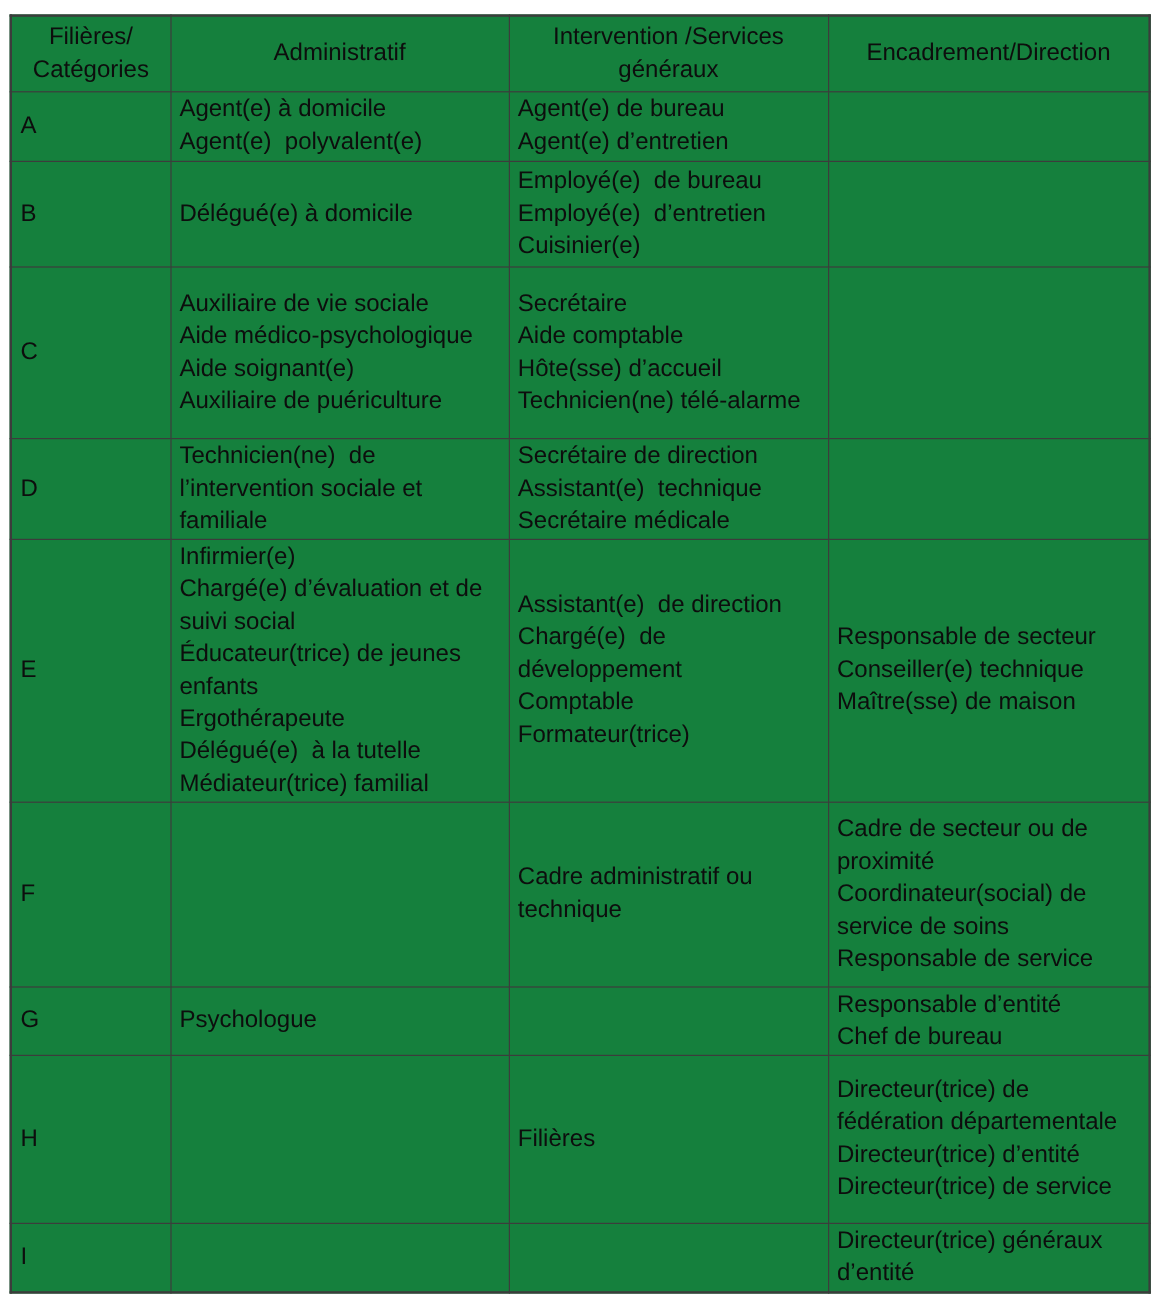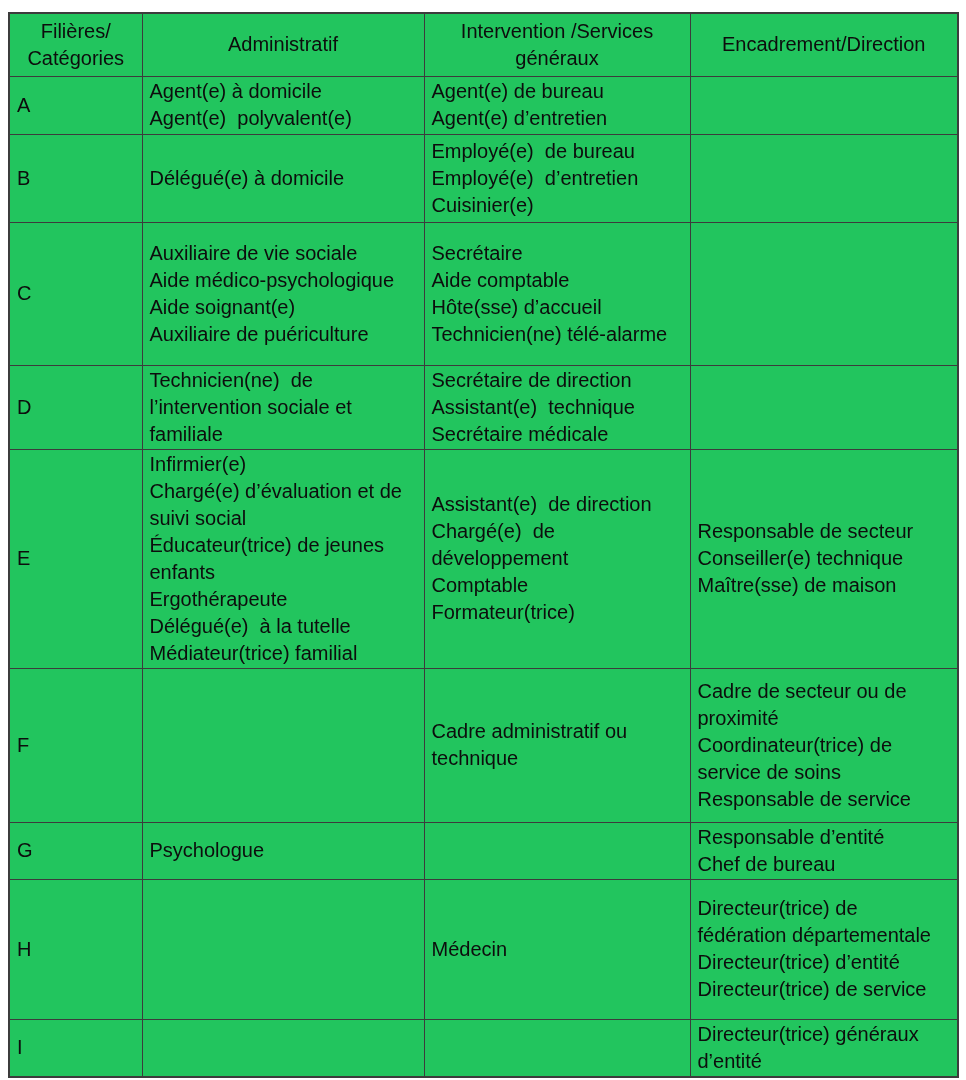--- a/index.html
+++ b/index.html
@@ -14,21 +14,21 @@
     background: #ffffff;
     overflow: hidden;
     font-family: "Liberation Sans", "DejaVu Sans", sans-serif;
     color: #0d0d0d;
   }
   table.class-table {
     border-collapse: collapse;
     table-layout: fixed;
     width: 949px;
     margin: 12px 0 0 8px;
-    background: #22c55e;
+    background: #15803d;
   }
   table.class-table, table.class-table th, table.class-table td {
     border: 1px solid #3c3c3c;
   }
   table.class-table {
     border-width: 2px;
   }
   th, td {
     font-size: 20px;
     line-height: 27px;
@@ -131,34 +131,34 @@
 Formateur(trice)</td>
         <td>Responsable de secteur
 Conseiller(e) technique
 Maître(sse) de maison</td>
       </tr>
       <tr class="h-f">
         <td>F</td>
         <td></td>
         <td>Cadre administratif ou technique</td>
         <td>Cadre de secteur ou de proximité
-Coordinateur(trice) de service de soins
+Coordinateur(social) de service de soins
 Responsable de service</td>
       </tr>
       <tr class="h-g">
         <td>G</td>
         <td>Psychologue</td>
         <td></td>
         <td>Responsable d’entité
 Chef de bureau</td>
       </tr>
       <tr class="h-h">
         <td>H</td>
         <td></td>
-        <td>Médecin</td>
+        <td>Filières</td>
         <td>Directeur(trice) de fédération départementale
 Directeur(trice) d’entité
 Directeur(trice) de service</td>
       </tr>
       <tr class="h-i">
         <td>I</td>
         <td></td>
         <td></td>
         <td>Directeur(trice) généraux d’entité</td>
       </tr>

